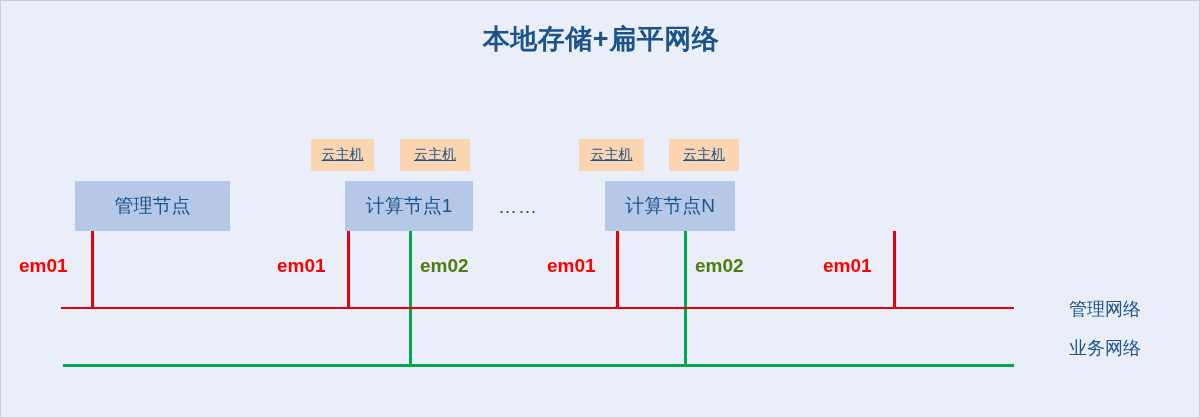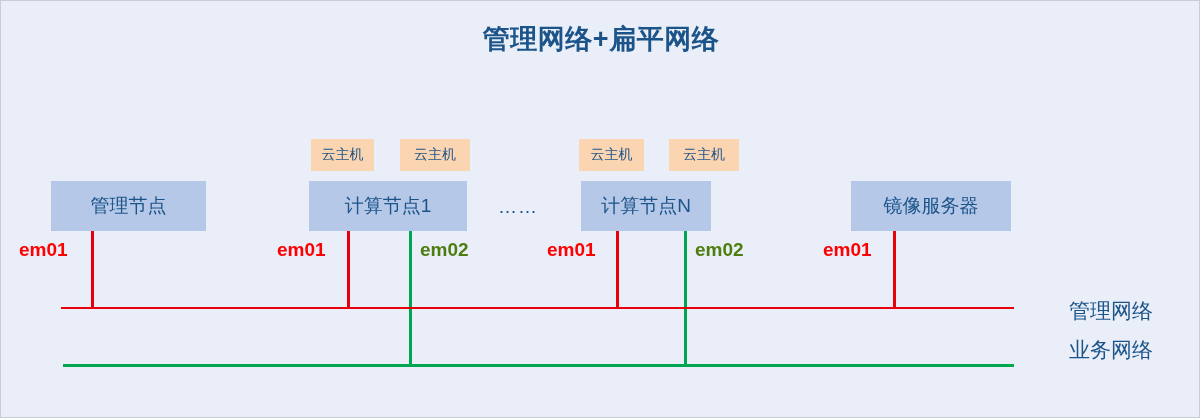--- a/index.html
+++ b/index.html
@@ -34,32 +34,34 @@
     position: absolute;
     background: #b6c8e8;
     color: #1c5489;
     font-size: 19px;
     display: flex;
     align-items: center;
     justify-content: center;
     box-sizing: border-box;
     height: 50px;
     top: 180px;
+    margin-left: 24px;
   }
   .vm-box {
     position: absolute;
     background: #fbd5b2;
     color: #1c5489;
     font-size: 14px;
     display: flex;
     align-items: center;
     justify-content: center;
     box-sizing: border-box;
     height: 32px;
     top: 138px;
+    text-decoration: underline;
   }
   .hline-red {
     position: absolute;
     height: 0;
     border-top: 2px solid #e8000a;
   }
   .hline-green {
     position: absolute;
     height: 0;
     border-top: 3px solid #00a650;
@@ -72,52 +74,52 @@
   .vline-green {
     position: absolute;
     width: 0;
     border-left: 3px solid #00a650;
   }
   .nic-label {
     position: absolute;
     font-size: 19px;
     font-weight: bold;
     white-space: nowrap;
+    margin-top: 16px;
   }
   .nic-em01 { color: #ff0000; }
   .nic-em02 { color: #4d7c0f; }
   .net-label {
     position: absolute;
-    font-size: 21px;
+    font-size: 18px;
     color: #1c5489;
     white-space: nowrap;
   }
   #ellipsis {
     position: absolute;
     left: 497px;
     top: 195px;
     font-size: 19px;
     color: #1c5489;
     letter-spacing: 1px;
   }
 </style>
 </head>
 <body>
 
 <div id="canvas">
 
-  <div id="title">管理网络+扁平网络</div>
+  <div id="title">本地存储+扁平网络</div>
 
   <div class="node-box" style="left:50px; width:155px;">管理节点</div>
 
-  <div class="node-box" style="left:308px; width:158px;">计算节点1</div>
+  <div class="node-box" style="left:320px; width:128px;">计算节点1</div>
 
   <div class="node-box" style="left:580px; width:130px;">计算节点N</div>
 
-  <div class="node-box" style="left:850px; width:160px;">镜像服务器</div>
 
   <div class="vm-box" style="left:310px; width:63px;">云主机</div>
 
   <div class="vm-box" style="left:399px; width:70px;">云主机</div>
 
   <div class="vm-box" style="left:578px; width:65px;">云主机</div>
 
   <div class="vm-box" style="left:668px; width:70px;">云主机</div>
 
   <div id="ellipsis">……</div>

